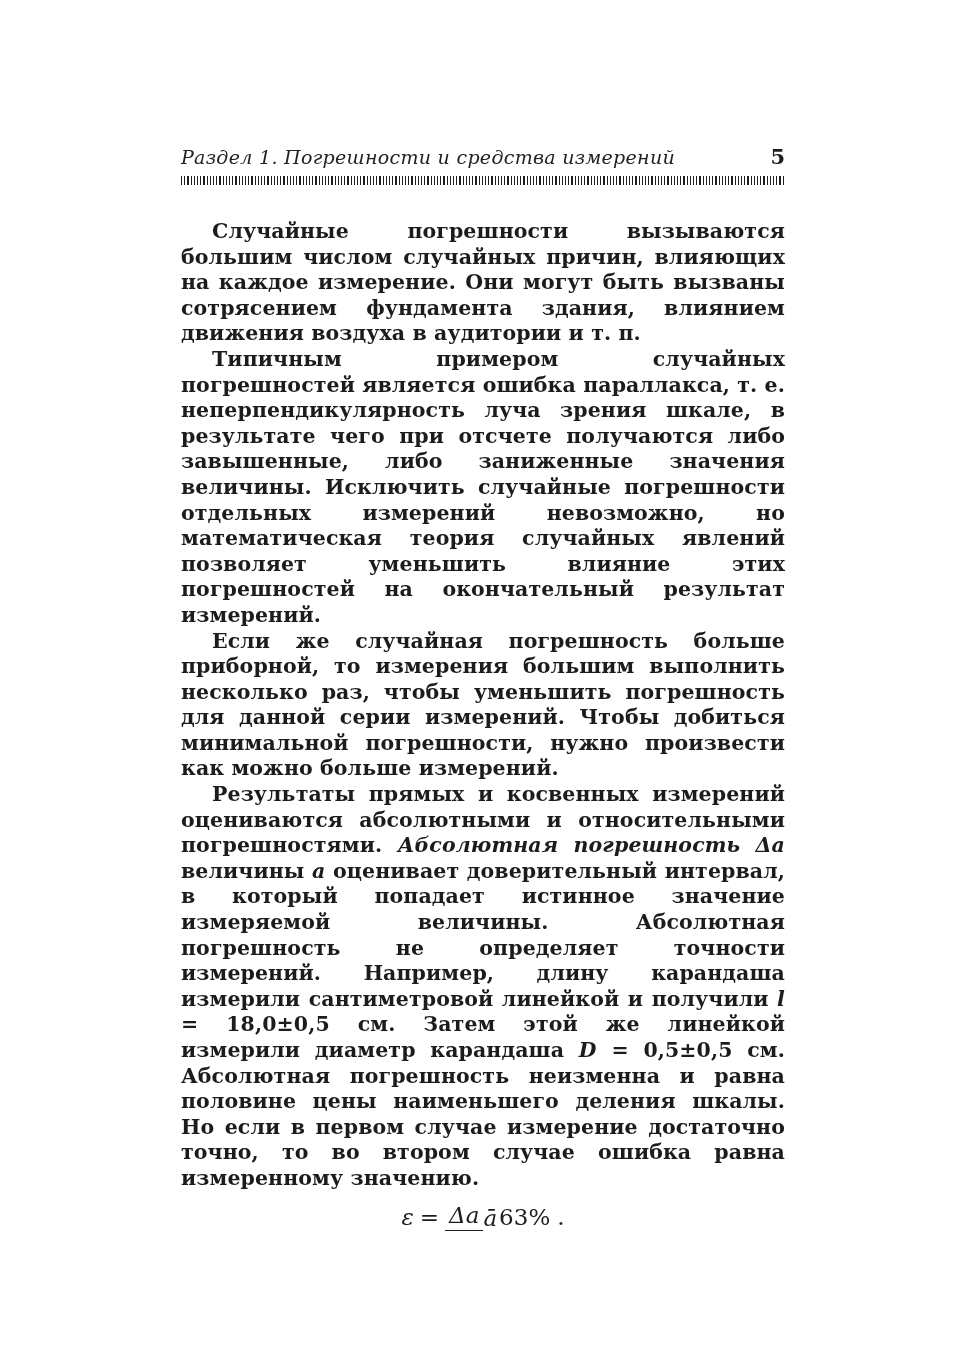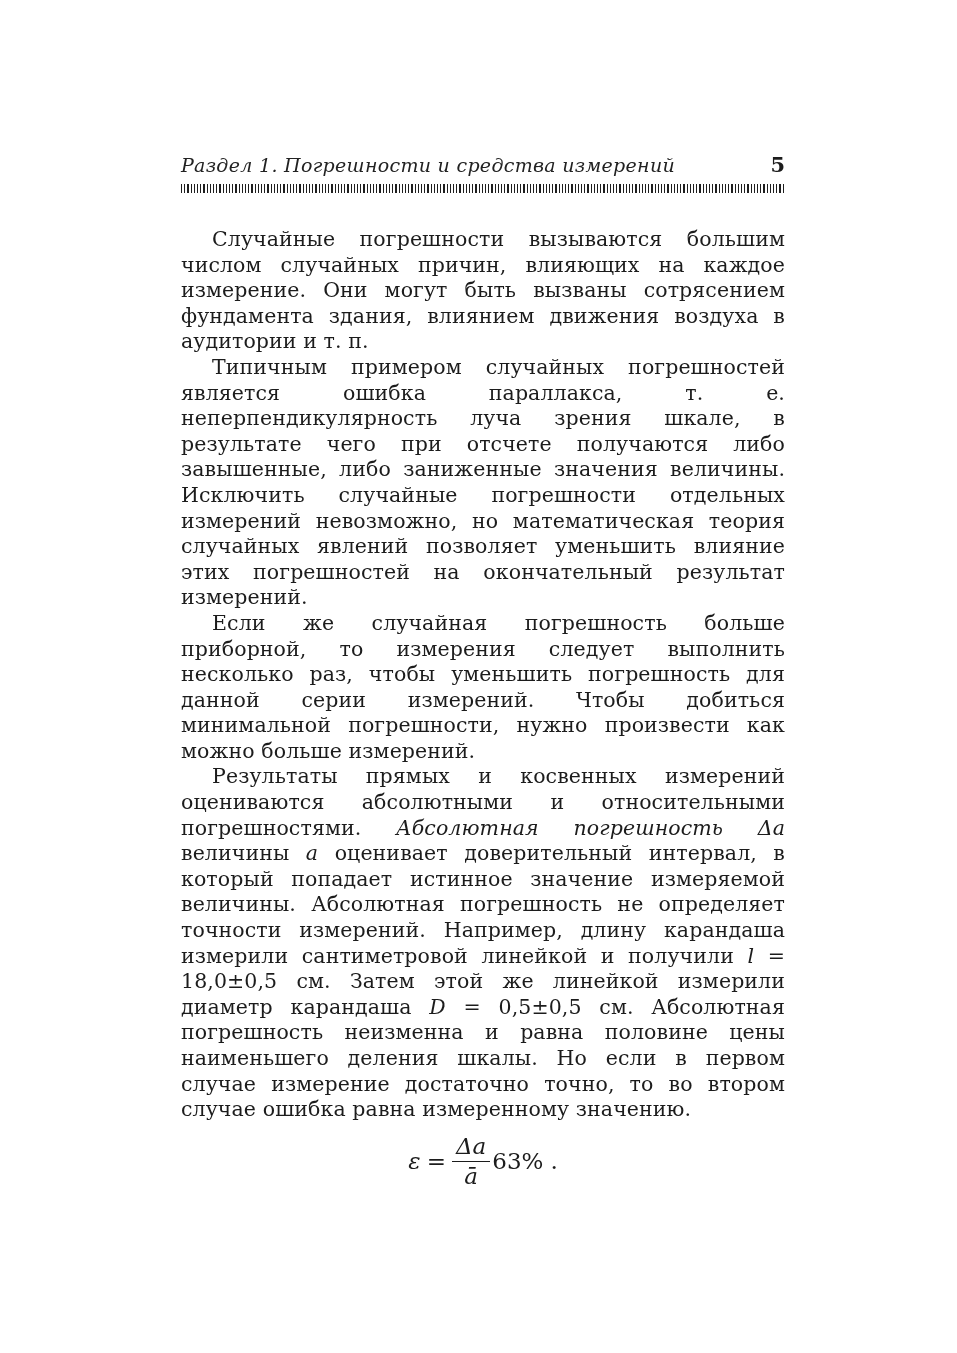--- a/index.html
+++ b/index.html
@@ -10,21 +10,21 @@
   body {
     width: 957px;
     height: 1353px;
     position: relative;
     font-family: "DejaVu Serif", "Liberation Serif", serif;
     color: #1c1c1c;
   }
   .page {
     position: absolute;
     left: 181px;
-    top: 152px;
+    top: 144px;
     width: 604px;
   }
   .header {
     display: flex;
     justify-content: space-between;
     align-items: baseline;
     margin-bottom: 7px;
   }
   .title {
     font-style: italic;
@@ -49,20 +49,21 @@
   .body {
     margin-top: 34px;
     font-size: 20.5px;
     line-height: 25.6px;
     text-align: justify;
     letter-spacing: 0.1px;
   }
   .para {
     margin: 0;
     text-indent: 31px;
+    font-weight: bold;
   }
   .it {
     font-style: italic;
   }
   .formula {
     margin-top: 12px;
     display: flex;
     justify-content: center;
     align-items: center;
     font-size: 23px;
@@ -70,21 +71,21 @@
   }
   .formula .lhs {
     font-style: italic;
     margin-right: 6px;
   }
   .formula .eq {
     margin-right: 6px;
   }
   .frac {
     display: inline-flex;
-    flex-direction: column;
+    flex-direction: row;
     align-items: center;
     vertical-align: middle;
   }
   .frac .num {
     font-style: italic;
     border-bottom: 1.6px solid #1c1c1c;
     padding: 0 4px 3px 4px;
   }
   .frac .den {
     font-style: italic;
@@ -105,21 +106,21 @@
   <header class="header">
     <span class="title">Раздел 1. Погрешности и средства измерений</span>
     <span class="pagenum">5</span>
   </header>
 
   <div class="rule"></div>
 
   <main class="body">
       <p class="para"><span>Случайные погрешности вызываются большим числом случайных причин, влияющих на каждое измерение. Они могут быть вызваны сотрясением фундамента здания, влиянием движения воздуха в аудитории и т. п.</span></p>
       <p class="para"><span>Типичным примером случайных погрешностей является ошибка параллакса, т. е. неперпендикулярность луча зрения шкале, в результате чего при отсчете получаются либо завышенные, либо заниженные значения величины. Исключить случайные погрешности отдельных измерений невозможно, но математическая теория случайных явлений позволяет уменьшить влияние этих погрешностей на окончательный результат измерений.</span></p>
-      <p class="para"><span>Если же случайная погрешность больше приборной, то измерения следует выполнить несколько раз, чтобы уменьшить погрешность для данной серии измерений. Чтобы добиться минимальной погрешности, нужно произвести как можно больше измерений.</span></p>
+      <p class="para"><span>Если же случайная погрешность больше приборной, то измерения большим выполнить несколько раз, чтобы уменьшить погрешность для данной серии измерений. Чтобы добиться минимальной погрешности, нужно произвести как можно больше измерений.</span></p>
       <p class="para"><span>Результаты прямых и косвенных измерений оцениваются абсолютными и относительными погрешностями. </span><span class="it">Абсолютная погрешность Δa</span><span> величины </span><span class="it">a</span><span> оценивает доверительный интервал, в который попадает истинное значение измеряемой величины. Абсолютная погрешность не определяет точности измерений. Например, длину карандаша измерили сантиметровой линейкой и получили </span><span class="it">l</span><span> = 18,0±0,5 см. Затем этой же линейкой измерили диаметр карандаша </span><span class="it">D</span><span> = 0,5±0,5 см. Абсолютная погрешность неизменна и равна половине цены наименьшего деления шкалы. Но если в первом случае измерение достаточно точно, то во втором случае ошибка равна измеренному значению.</span></p>
     </main>
 
   <div class="formula">
     <span class="lhs">ε</span>
     <span class="eq">=</span>
     <span class="frac">
       <span class="num">Δa</span>
       <span class="den">ā</span>
     </span>

